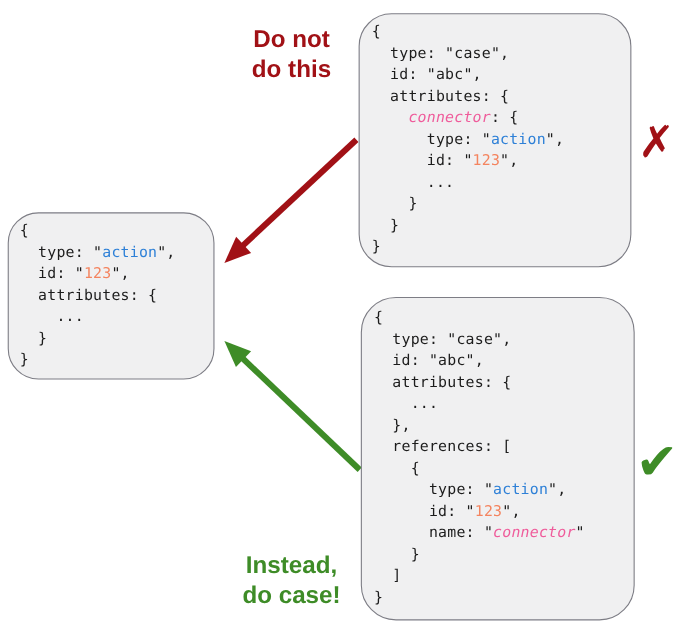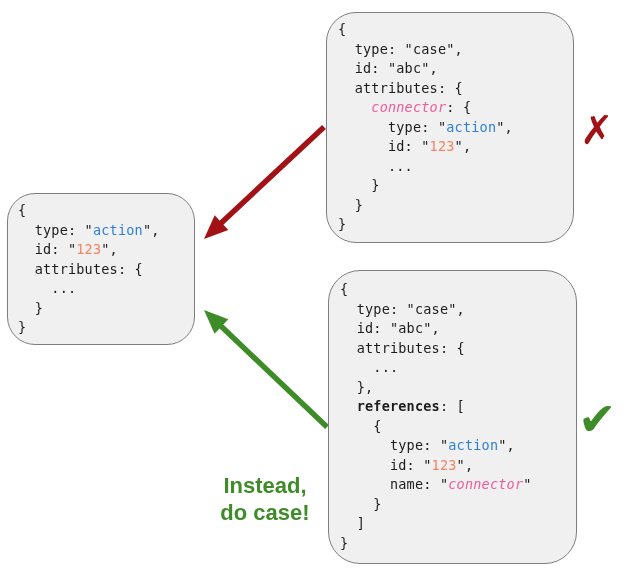--- a/index.html
+++ b/index.html
@@ -13,50 +13,54 @@
     background:var(--box_bg);border:1.5px solid var(--box_border);
   }
   .code{
     margin:0;white-space:pre;color:var(--code_text);
     font-family:"DejaVu Sans Mono","Liberation Mono",monospace;
     font-size:13.5px;line-height:19.5px;letter-spacing:0.2px;
   }
   .code .blue{color:var(--blue);}
   .code .pink{color:var(--pink);font-style:italic;}
   .code .orange{color:var(--orange);}
-  .code .bold{font-weight:bold;text-align:right;}
+  .code .bold{font-weight:normal;text-align:right;}
   .box-bad{left:326px;top:12px;width:248px;height:231px;border-radius:30px;padding:7px 4px 4px 11px;}
   .box-action{left:7px;top:193px;width:188px;height:152px;border-radius:28px;padding:7px 4px 4px 10px;}
   .box-good{left:328px;top:270px;width:249px;height:294px;border-radius:32px;padding:9px 4px 4px 11px;}
   .calloutlabel{
     position:absolute;left:190px;width:150px;text-align:center;
     font-weight:700;font-size:22px;line-height:27px;
   }
   .label-red{top:22px;color:var(--red);}
-  .label-green{top:472px;color:var(--green);}
+  .label-green{top:500px;color:var(--green);}
   .mark{position:absolute;line-height:1;font-family:"DejaVu Sans",sans-serif;font-weight:bold;}
   .mark-cross{left:580px;top:110px;font-size:40px;font-style:italic;color:var(--red);}
   .mark-check{left:578px;top:396px;font-size:46px;color:var(--green);}
 </style>
 </head>
 <body>
 
 <div class="canvas">
 
   <svg class="arrow-layer" viewBox="0 0 628 576" xmlns="http://www.w3.org/2000/svg">
     <g>
       <line x1="324" y1="127" x2="214.2" y2="229.4" stroke-width="5.5" stroke="#A11116"></line>
       <polygon points="204,239 228.3,229.9 214.7,215.3" fill="#A11116"></polygon>
     </g>
     <g>
       <line x1="327" y1="427" x2="214.1" y2="319.6" stroke-width="5.5" stroke="#3E8C27"></line>
       <polygon points="204,310 228.3,319.3 214.5,333.7" fill="#3E8C27"></polygon>
     </g>
   </svg>
 
+  <div class="calloutlabel label-red">
+    <div>Do not</div>
+    <div>do this</div>
+  </div>
 
   <div class="calloutlabel label-green">
     <div>Instead,</div>
     <div>do case!</div>
   </div>
 
   <div class="codebox box-bad">
     <pre class="code"><div><span>{</span></div><div><span>  type: "case",</span></div><div><span>  id: "abc",</span></div><div><span>  attributes: {</span></div><div><span>    </span><span class="pink">connector</span><span>: {</span></div><div><span>      type: "</span><span class="blue">action</span><span>",</span></div><div><span>      id: "</span><span class="orange">123</span><span>",</span></div><div><span>      ...</span></div><div><span>    }</span></div><div><span>  }</span></div><div><span>}</span></div></pre>
   </div>
 

